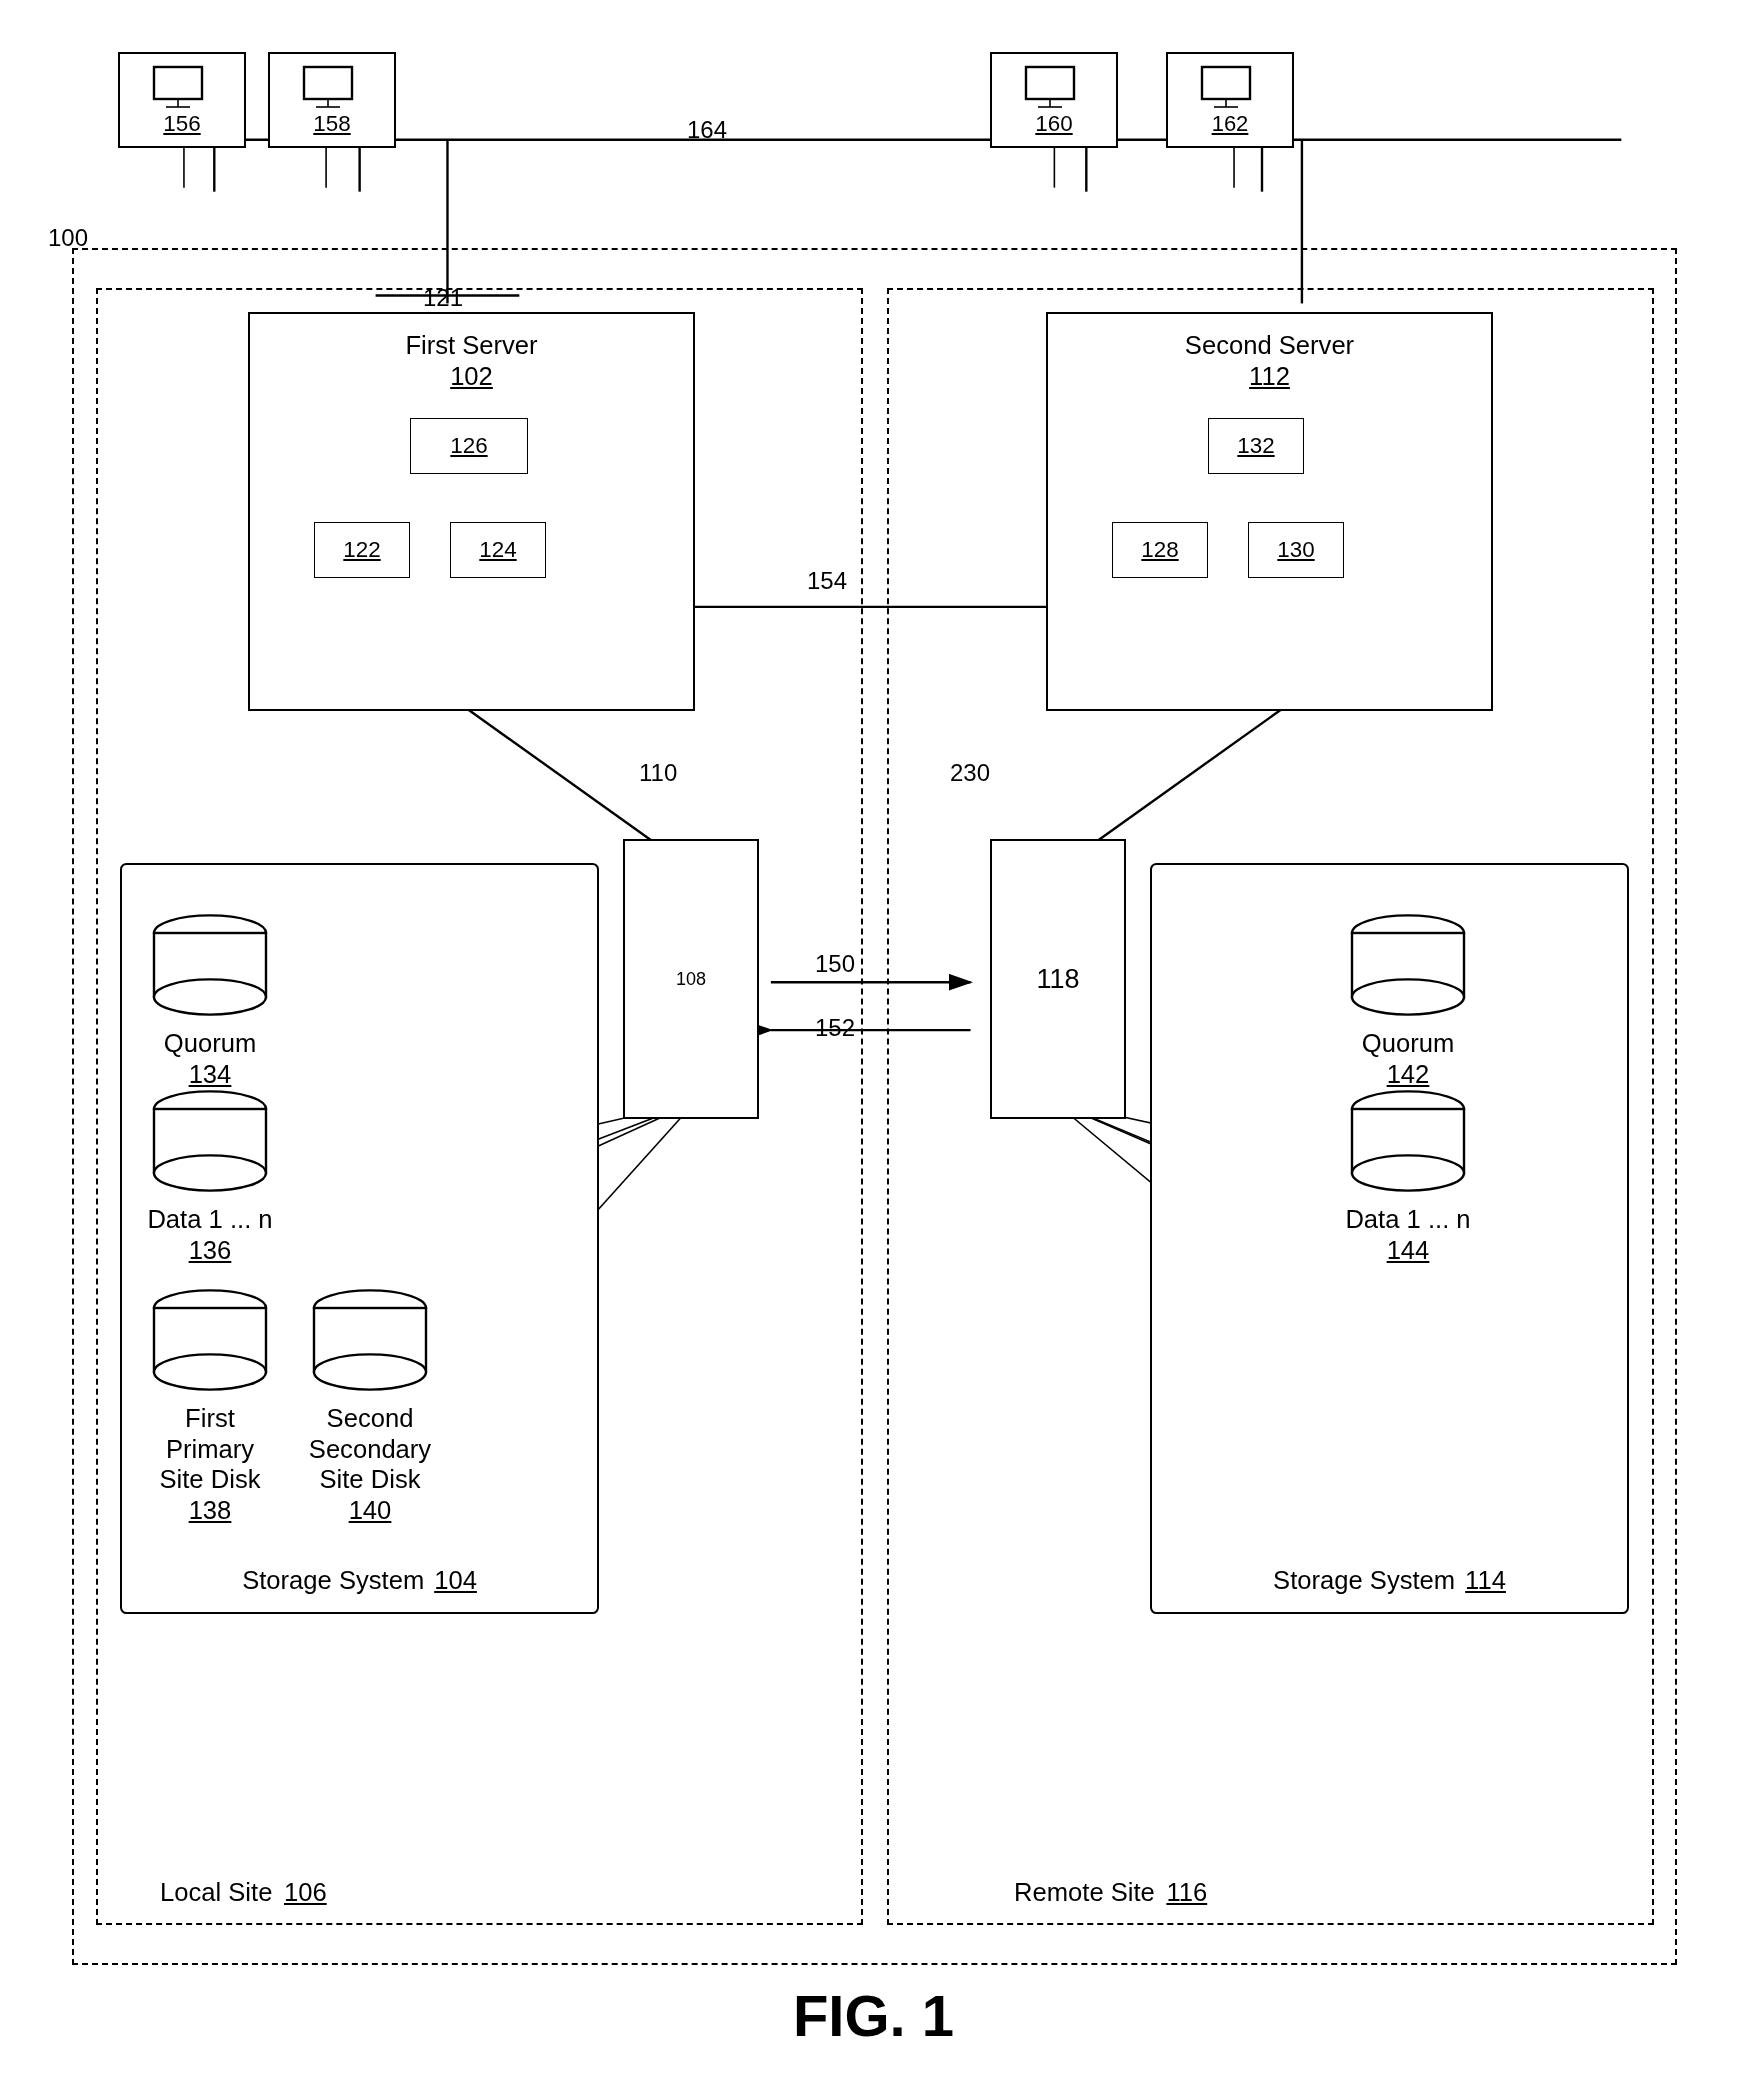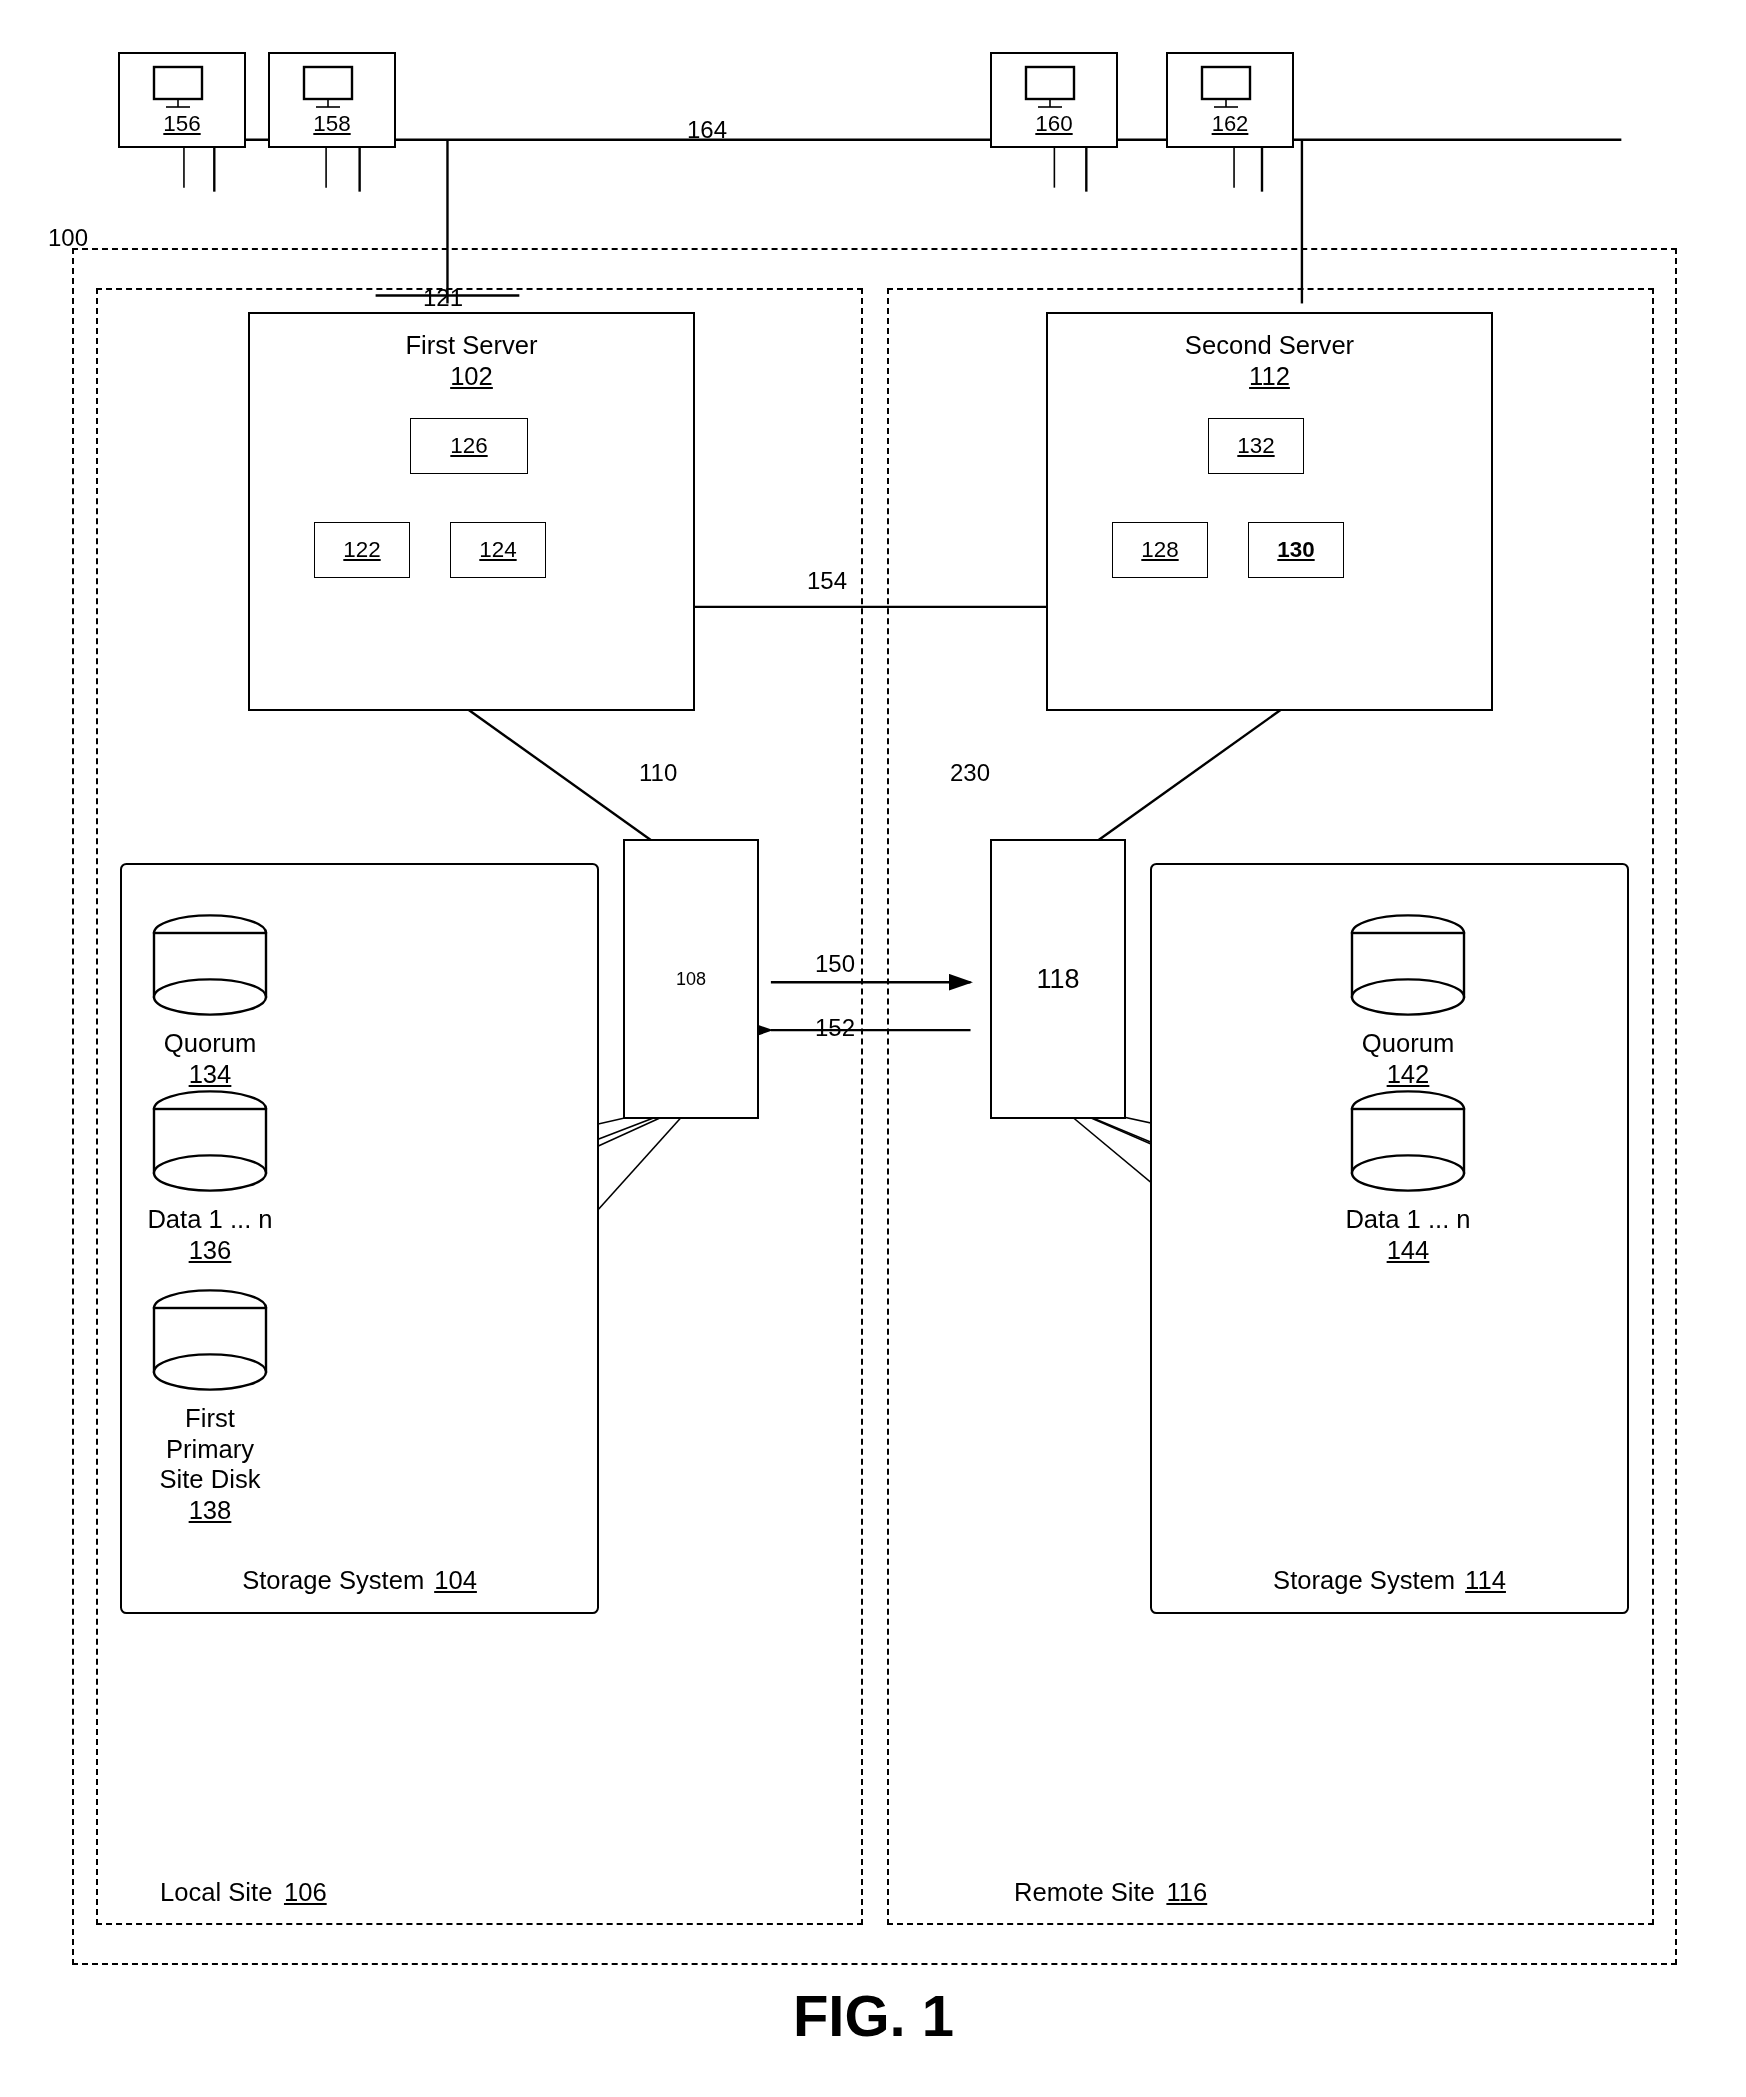--- a/index.html
+++ b/index.html
@@ -230,21 +230,21 @@
     </div>
 
     <div class="inner-box" style="top:104px; left:160px; width:96px; height:56px;">
       <span class="underline">132</span>
     </div>
 
     <div class="inner-box" style="top:208px; left:64px; width:96px; height:56px;">
       <span class="underline">128</span>
     </div>
 
-    <div class="inner-box" style="top:208px; left:200px; width:96px; height:56px;font-weight:bold;">
+    <div class="inner-box" style="top:208px; left:200px; width:96px; height:56px;">
       <span class="underline">130</span>
     </div>
   </div>
 
   <div class="ref-label" style="top:567px; left:807px;">154</div>
 
   <div class="box" style="top:839px; left:623px; width:136px; height:280px;">
     <span class="ref-label" style="position:relative; font-size:18px;">108</span>
   </div>
 
@@ -289,20 +289,29 @@
     <div style="position:absolute; top:423px; left:24px; text-align:center;">
       <svg width="128" height="112" viewBox="0 0 160 140">
         <ellipse cx="80" cy="25" rx="70" ry="22" fill="#fff" stroke="#000" stroke-width="3"></ellipse>
         <rect x="10" y="25" width="140" height="80" fill="#fff" stroke="#000" stroke-width="3"></rect>
         <ellipse cx="80" cy="105" rx="70" ry="22" fill="#fff" stroke="#000" stroke-width="3"></ellipse>
       </svg>
       <div class="label-text" style="max-width:128px;">First Primary Site Disk</div>
       <div class="label-text underline">138</div>
     </div>
 
+    <div style="position:absolute; top:423px; left:184px; text-align:center;">
+      <svg width="128" height="112" viewBox="0 0 160 140">
+        <ellipse cx="80" cy="25" rx="70" ry="22" fill="#fff" stroke="#000" stroke-width="3"></ellipse>
+        <rect x="10" y="25" width="140" height="80" fill="#fff" stroke="#000" stroke-width="3"></rect>
+        <ellipse cx="80" cy="105" rx="70" ry="22" fill="#fff" stroke="#000" stroke-width="3"></ellipse>
+      </svg>
+      <div class="label-text" style="max-width:128px;">Second Secondary Site Disk</div>
+      <div class="label-text underline">140</div>
+    </div>
   </div>
 
   <div class="storage-system-box" style="top:863px; left:1150px; width:479px; height:751px;">
     <div style="position:absolute; bottom:16px; left:50%; transform:translateX(-50%); text-align:center; white-space:nowrap;">
       <span class="label-text">Storage System</span>
       <span class="label-text underline" style="margin-left:6.4px;">114</span>
     </div>
 
     <div style="position:absolute; top:48px; left:192px; text-align:center;">
       <svg width="128" height="112" viewBox="0 0 160 140">

